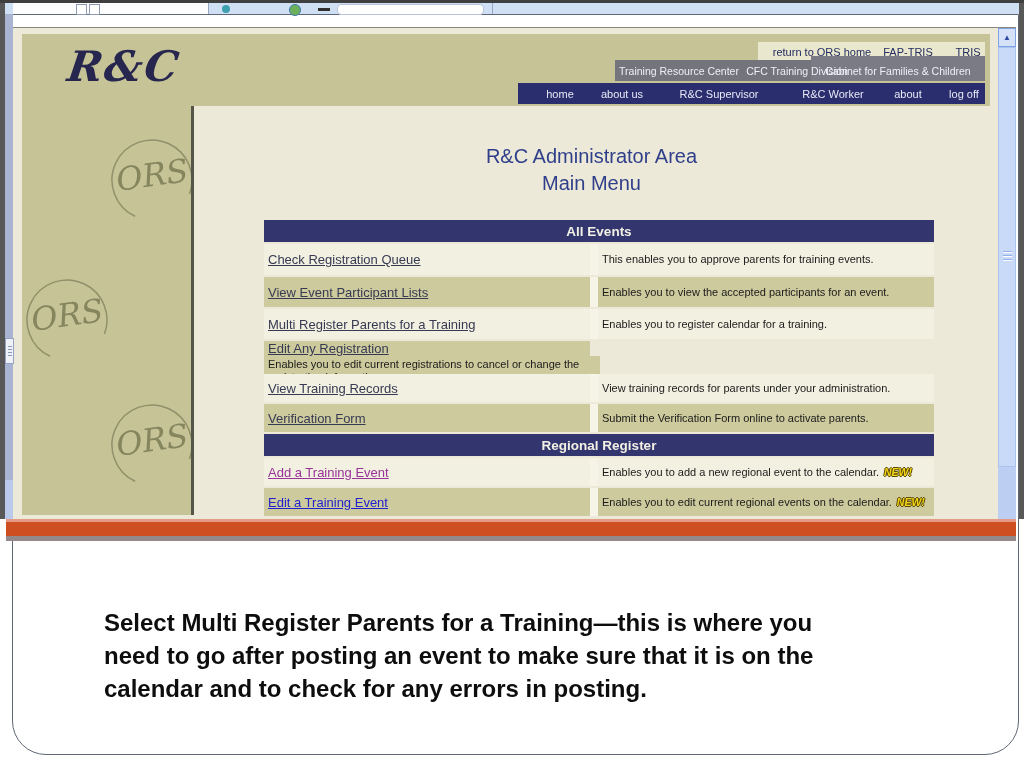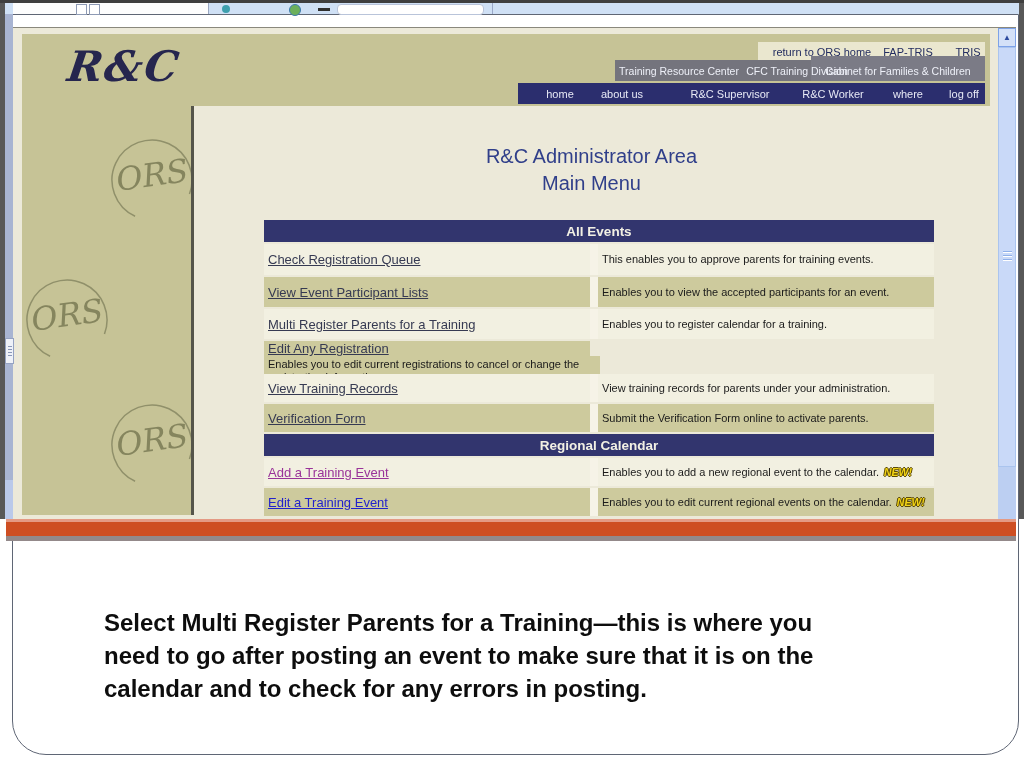--- a/index.html
+++ b/index.html
@@ -137,23 +137,23 @@
     </div>
   <div id="tabbar" class="abs">
     <div id="tab-raised"></div>
   <span class="tab" style="left: 64px;">Training Resource Center</span>
       <span class="tab" style="left: 182px;">CFC Training Division</span>
       <span class="tab" style="left: 283px;">Cabinet for Families &amp; Children</span>
     </div>
   <div id="navbar" class="abs">
       <span class="navitem" style="left: 42px;">home</span>
       <span class="navitem" style="left: 104px;">about us</span>
-      <span class="navitem" style="left: 212px;">R&amp;C Supervisor</span>
+      <span class="navitem" style="left: 201px;">R&amp;C Supervisor</span>
       <span class="navitem" style="left: 315px;">R&amp;C Worker</span>
-      <span class="navitem" style="left: 390px;">where</span>
+      <span class="navitem" style="left: 390px;">about</span>
       <span class="navitem" style="left: 446px;">log off</span>
     </div>
 
   <div id="sidebar" class="abs">
       <div class="wm" style="left: 86px; top: 27px;"><svg width="92" height="92" viewBox="0 0 92 92">
           <circle cx="44" cy="47" r="40" fill="none" stroke="#90906a" stroke-width="1.5" stroke-dasharray="185 66" transform="rotate(115 44 47)"></circle>
           <text x="10" y="58" font-family="DejaVu Serif,serif" font-style="italic" font-size="32" fill="#85855e" transform="rotate(-8 10 58)">ORS</text>
         </svg></div>
       <div class="wm" style="left: 1px; top: 167px;"><svg width="92" height="92" viewBox="0 0 92 92">
           <circle cx="44" cy="47" r="40" fill="none" stroke="#90906a" stroke-width="1.5" stroke-dasharray="185 66" transform="rotate(115 44 47)"></circle>
@@ -220,21 +220,21 @@
       </div>
       <div class="trow" style="height: 28px;">
         <div class="cell-l shade-dark">
           <a class="mlink default">Verification Form</a>
         </div>
         <div class="cgap"></div>
         <div class="cell-r shade-dark">
           <span>Submit the Verification Form online to activate parents.</span>
         </div>
       </div>
-      <div class="sec-header">Regional Calendar</div>
+      <div class="sec-header">Regional Register</div>
       <div class="trow" style="height: 28px;">
         <div class="cell-l shade-light">
           <a class="mlink visited">Add a Training Event</a>
         </div>
         <div class="cgap"></div>
         <div class="cell-r shade-light">
           <span>Enables you to add a new regional event to the calendar.</span>
           <span class="newbadge">NEW!</span>
         </div>
       </div>

